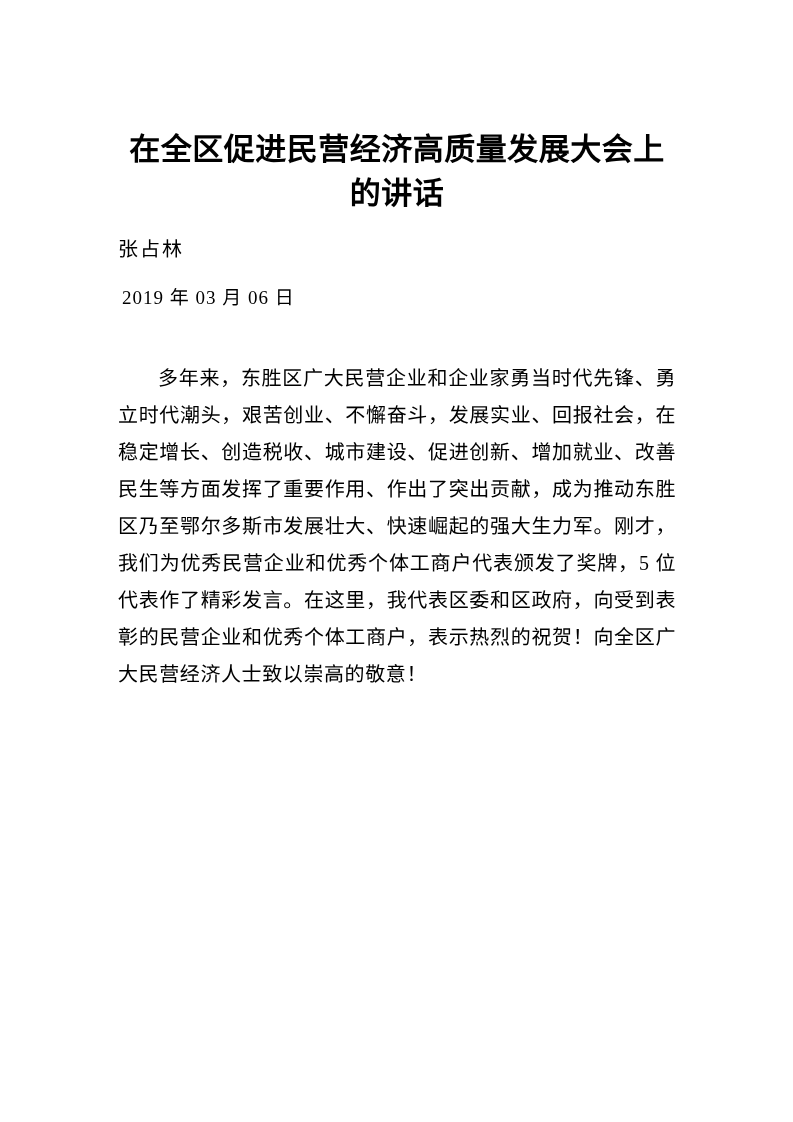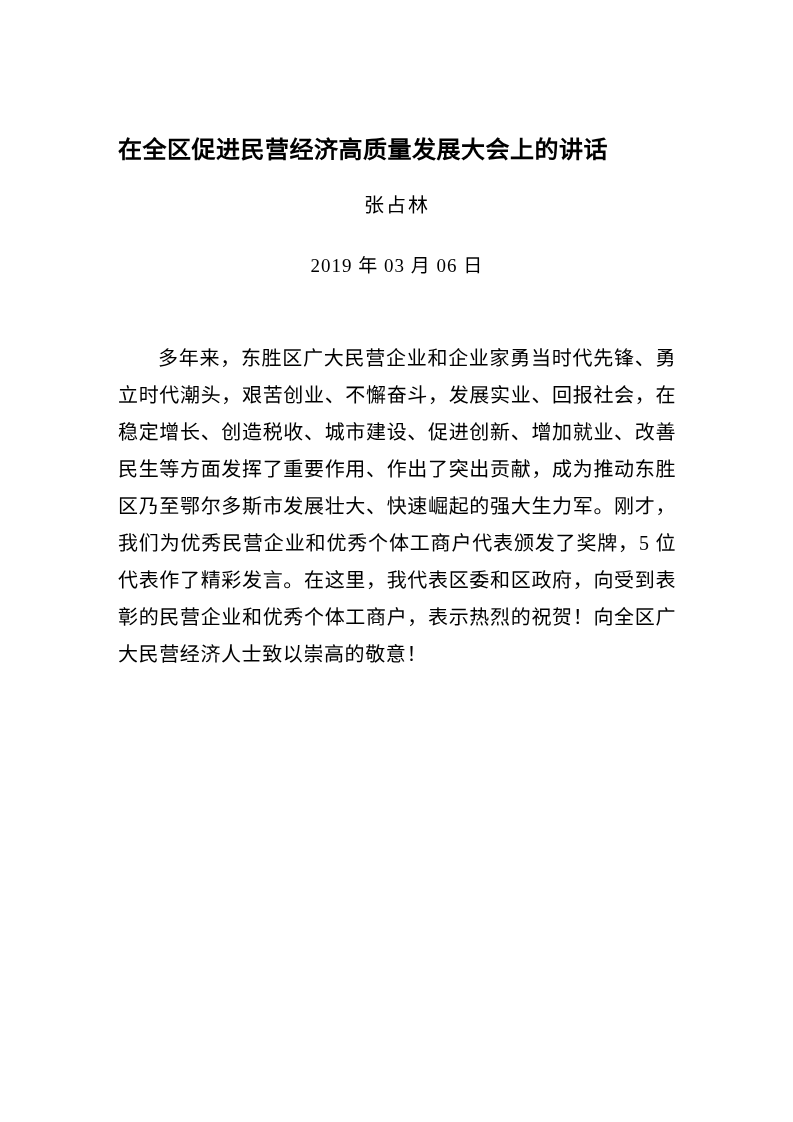--- a/index.html
+++ b/index.html
@@ -26,48 +26,48 @@
     top: 0;
     width: 558px;
   }
 
   
   .doc-title {
     margin: 0;
     padding-top: 128px;
     font-family: "Liberation Sans", "DejaVu Sans", sans-serif;
     font-weight: bold;
-    font-size: 24px;
+    font-size: 31px;
     line-height: 44px;
     color: #000000;
-    text-align: left;
+    text-align: center;
     letter-spacing: 0.5px;
   }
 
   
   .doc-author {
     margin: 0;
     padding-top: 18px;
     font-family: "Liberation Serif", "DejaVu Serif", serif;
     font-size: 20px;
     line-height: 30px;
     color: #000000;
-    text-align: center;
+    text-align: left;
     letter-spacing: 2px;
   }
 
   
   .doc-date {
-    margin: 16px;
+    margin: 4px;
     padding-top: 16px;
     font-family: "Liberation Serif", "DejaVu Serif", serif;
     font-size: 19px;
     line-height: 28px;
     color: #000000;
-    text-align: center;
+    text-align: left;
     letter-spacing: 1px;
   }
 
   
   .doc-body {
     padding-top: 44px;
   }
 
   .para {
     margin: 0;

